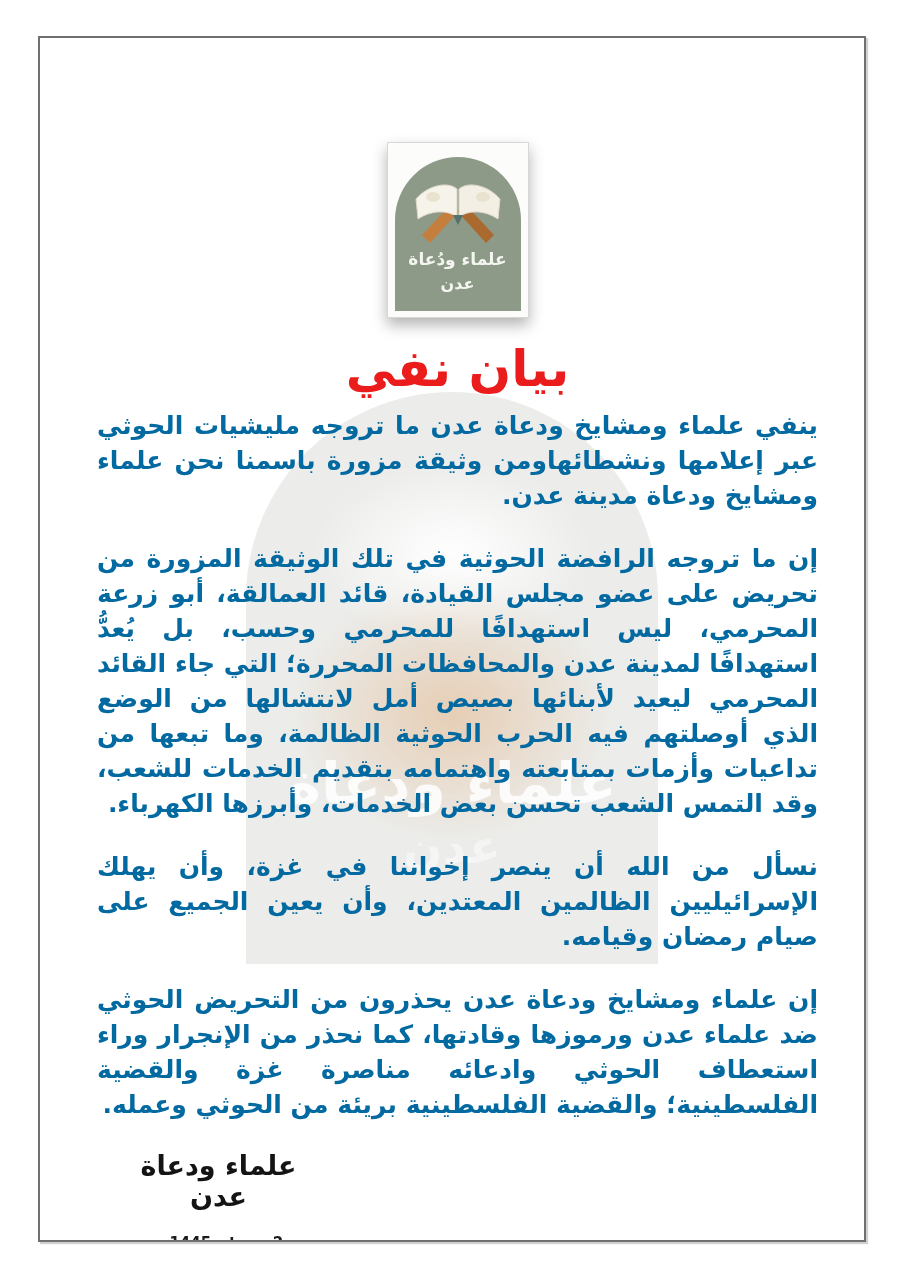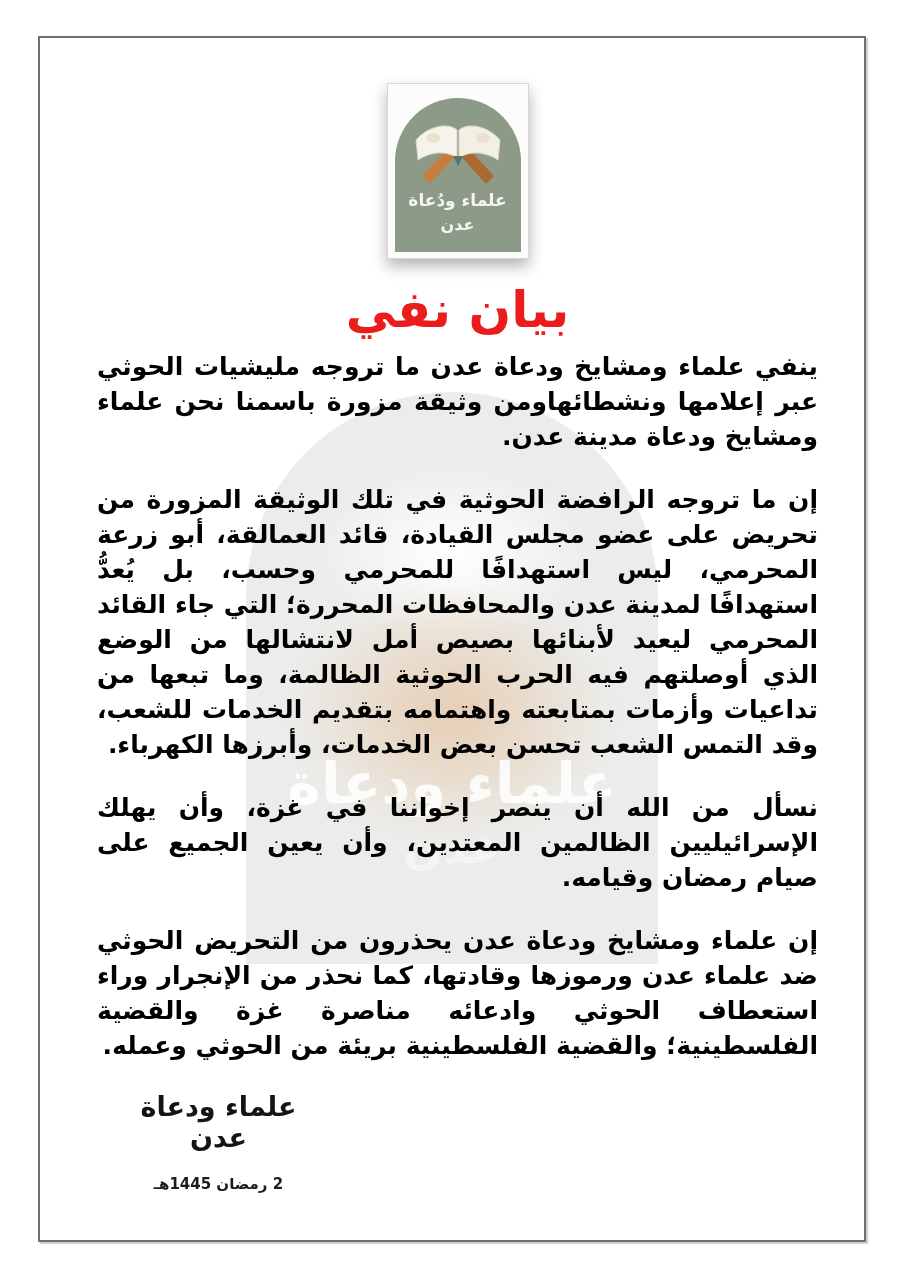--- a/index.html
+++ b/index.html
@@ -40,21 +40,21 @@
     filter: blur(8px);
   }
   .wm-text { position: absolute; left: 50%; transform: translateX(-50%); white-space: nowrap; font-weight: bold; direction: rtl; }
   .wm-text1 { top: 712px; font-size: 57px; color: rgba(255,255,255,0.85); }
   .wm-text2 { top: 782px; font-size: 46px; color: rgba(255,255,255,0.45); }
 
   
   .content {
     position: absolute; inset: 0; z-index: 1;
     box-sizing: border-box;
-    padding: 45px 46px 0 57px;
+    padding: 104px 46px 0 57px;
     direction: rtl;
     overflow: hidden;
     border-radius: 18px;
   }
 
   .logo-card {
     position: relative;
     width: 142px; height: 176px;
     margin: 0 auto;
     background: #fcfcfa;
@@ -77,21 +77,21 @@
     text-align: center;
     font-size: 50px; line-height: 62px;
     font-weight: bold;
     color: var(--title_red, #ea1c1c);
   }
 
   .para {
     margin: 0 0 28px;
     font-size: 25px; line-height: 35px;
     font-weight: bold;
-    color: #000000;
+    color: #0369a1;
     text-align: justify;
   }
 
   .signature {
     width: 215px;
     margin: 28px auto 0 14px; 
     text-align: center;
   }
   .sig-name { font-size: 27px; font-weight: bold; color: #141414; margin-bottom: 12px; margin-top: 28px; }
   .sig-date { font-size: 15px; font-weight: bold; color: #1c1c1c; line-height: 38px; }

